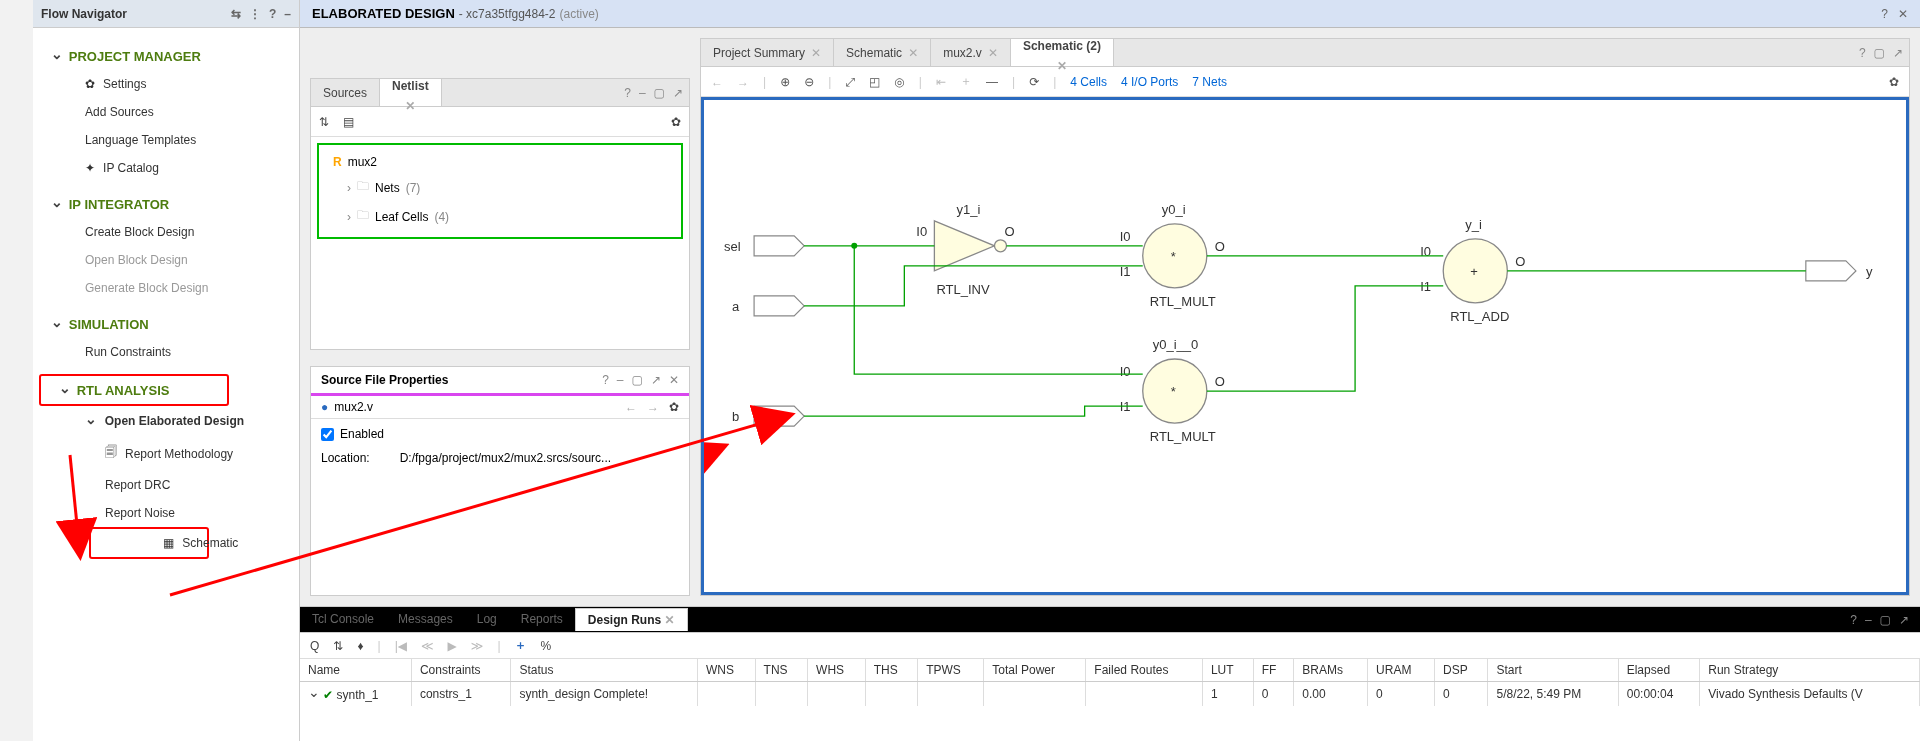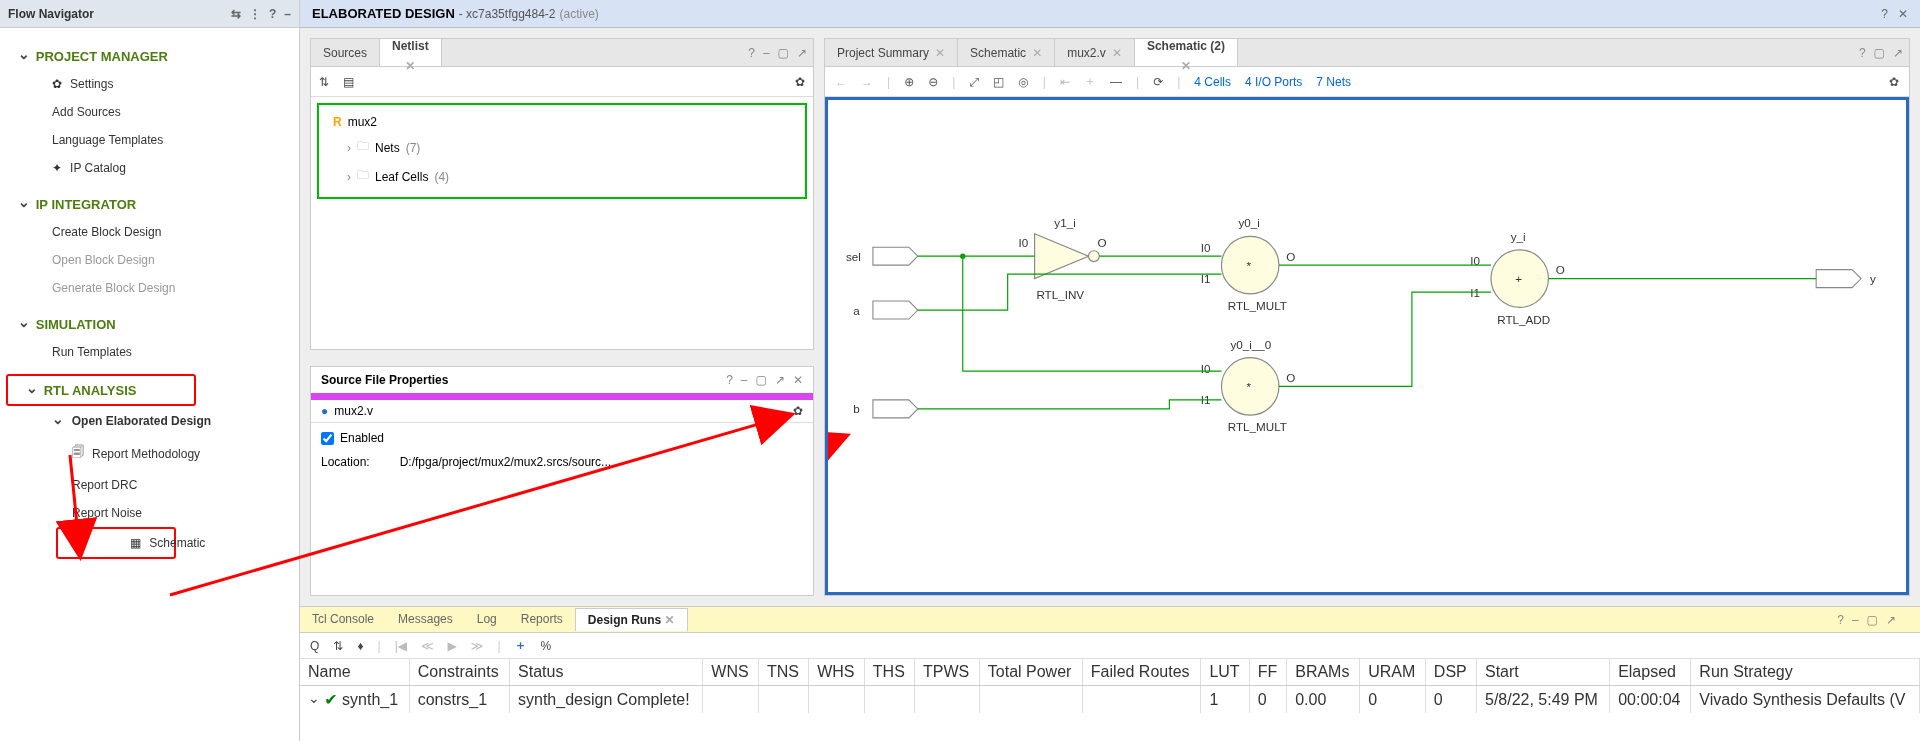--- a/index.html
+++ b/index.html
@@ -1,82 +1,82 @@
 <!DOCTYPE html>
 <html><head>
 <meta charset="utf-8">
 <style>
 * { box-sizing: border-box; margin: 0; padding: 0; font-family: Arial, Helvetica, sans-serif; }
 body { font-size: 12px; background: #fff; overflow: hidden; width: 1920px; height: 741px; }
 .flex { display: flex; }
 .row { flex-direction: row; }
 
 
-.sidebar { width: 300px; height: 741px; background: #f2f2f2; border-right: 1px solid #ccc; display: flex; flex-direction: column; }
+.sidebar { width: 300px; height: 741px; background: #f2f2f2; border-right: 1px solid #ccc; display: flex; flex-direction: column; padding-left: 33px; }
 .sidebar-header { height: 28px; background: #dfe6ee; display: flex; align-items: center; padding: 0 8px; color: #333; font-weight: bold; border-bottom: 1px solid #ccc; justify-content: space-between;}
 .sidebar-header .hicons { display: flex; gap: 8px; color: #666; }
 .sidebar-body { flex: 1; overflow-y: auto; background: #fff; padding: 6px 0; }
 .nav-section { margin-top: 8px; }
 .nav-section-title { font-size: 13px; padding: 6px 18px; display: flex; align-items: center; gap: 6px; color: #4d7c0f; }
 .nav-section-title.bold { font-weight: bold; }
 .nav-item { padding: 7px 30px 7px 52px; color: #333; display: flex; align-items: center; gap: 8px; }
 .nav-item.sub { padding-left: 72px; }
 .nav-item.disabled { color: #999; }
 .red-box { border: 2px solid red; border-radius: 3px; }
 
 
 .main-area { flex: 1; display: flex; flex-direction: column; height: 741px; }
 .design-header { height: 28px; background: #d7e2f4; border-bottom: 1px solid #bbb; display: flex; align-items: center; padding: 0 12px; justify-content: space-between;}
 .design-header .left { display: flex; align-items: baseline; gap: 4px; }
 .design-header .etitle { font-weight: bold; font-size: 13px; }
 
 
 .mid-row { flex: 1; display: flex; background: #eee; }
 .panel { background: #fff; border: 1px solid #ccc; margin: 10px; display: flex; flex-direction: column; }
-.left-stack { display: flex; flex-direction: column; width: 524px; }
+.left-stack { display: flex; flex-direction: column; width: 400px; margin-top: 40px; }
 .netlist-panel { flex: 1; margin-bottom: 6px; }
 .props-panel { height: 230px; }
 .panel-tabs { display: flex; background: #e7e7e7; border-bottom: 1px solid #ccc; align-items: center; height: 28px; justify-content: space-between; padding-right: 6px;}
 .tabset { display: flex; height: 100%; }
 .tab { padding: 0 12px; display: flex; align-items: center; height: 100%; border-right: 1px solid #ccc; color: #444; gap: 6px; }
 .tab.active { background: #fff; font-weight: bold; flex-direction: column; }
 .panel-toolbar { display: flex; align-items: center; height: 30px; border-bottom: 1px solid #ddd; padding: 0 8px; gap: 12px; color: #444; justify-content: space-between;}
 .panel-body { flex: 1; overflow: auto; padding: 6px; position: relative; }
 .greenbox { border: 2px solid #0b0; padding: 6px 10px; }
 .tree-row { padding: 4px 4px; display: flex; align-items: center; gap: 6px; }
 .tree-row .R { color: orange; font-weight: bold; }
 .tree-row .caret { color: #888; }
 .tree-row .count { color: #888; }
 .folder-icon { color: #aaa; }
 
 
-.props-title { font-weight: bold; padding: 6px 10px; border-bottom: 7px solid #d946ef; display: flex; justify-content: space-between; align-items: center;}
+.props-title { font-weight: bold; padding: 6px 10px; border-bottom: 3px solid #d946ef; display: flex; justify-content: space-between; align-items: center;}
 .props-sub { display: flex; align-items: center; justify-content: space-between; padding: 4px 10px; border-bottom: 1px solid #ddd;}
 .props-content { padding: 8px 10px; }
 .props-content label { display: flex; align-items: center; gap: 6px; margin-bottom: 10px;}
 .props-content .locrow { display: flex; gap: 30px; }
 .props-smalltabs { display: flex; border-top: 1px solid #ccc; background: #f3f3f3; }
 .props-smalltabs .tab2 { padding: 6px 12px; border-right: 1px solid #ccc; }
 .props-smalltabs .tab2.active { background: #fff; font-weight: bold; }
 
 
 .big-panel { flex: 1; margin: 10px 10px 10px 0; display: flex; flex-direction: column; border: 1px solid #ccc; background: #fff;}
 .schem-toolbar { display: flex; align-items: center; height: 30px; border-bottom: 1px solid #ddd; padding: 0 10px; gap: 14px; }
 .schem-toolbar .tsep { color: #ccc; }
 .schem-toolbar .tbtn { color: #555; display: inline-flex; align-items: center; }
 .schem-toolbar .link { color: #0066d6; }
 .schem-view { flex: 1; position: relative; background: #fff; border: 3px solid #2a6abf; margin: 0; }
 
 
 .bottom-panel { height: 135px; border-top: 1px solid #ccc; background: #fff; display: flex; flex-direction: column; }
-.bottom-tabs { display: flex; background: #fef9c3; border-bottom: 1px solid #ccc; justify-content: space-between; padding-right: 24px; height: 26px; align-items: center;}
+.bottom-tabs { display: flex; background: #000000; border-bottom: 1px solid #ccc; justify-content: space-between; padding-right: 11px; height: 26px; align-items: center;}
 .btab { padding: 4px 12px; color: #666; }
 .btab.active { background: #fff; font-weight: bold; color: #222; border-top: 1px solid #ccc; border-left: 1px solid #ccc; border-right: 1px solid #ccc; }
 .bottom-toolbar { display: flex; align-items: center; gap: 14px; padding: 4px 10px; border-bottom: 1px solid #ddd; color: #444; }
-.runs-table { width: 100%; border-collapse: collapse; font-size: 16px; }
+.runs-table { width: 100%; border-collapse: collapse; font-size: 12px; }
 .runs-table th, .runs-table td { text-align: left; padding: 4px 8px; border-right: 1px solid #ddd; color: #333; }
 .runs-table th { background: #fff; font-weight: normal; border-bottom: 1px solid #ccc; }
 
 .chev::before { content: "⌄"; display: inline-block; transform: translateY(-2px); font-size: 14px; color: #444;}
 
 svg text { font-family: Arial; font-size: 13px; fill: #333; }
 
 </style>
 </head>
 <body>
@@ -128,21 +128,21 @@
         <div class="nav-item disabled">
             <span>Generate Block Design</span>
           </div>
       </div>
       <div class="nav-section">
         <div class="nav-section-title bold">
             <span class="chev"></span>
             <span>SIMULATION</span>
           </div>
         <div class="nav-item">
-            <span>Run Templates</span>
+            <span>Run Constraints</span>
           </div>
       </div>
       <div class="nav-section">
         <div class="nav-section-title bold selected red-box" style="width:190px; margin-left:6px;">
             <span class="chev"></span>
             <span>RTL ANALYSIS</span>
           </div>
         <div class="nav-item" style="font-weight:bold;">
             <span class="chev"></span>
             <span>Open Elaborated Design</span>

